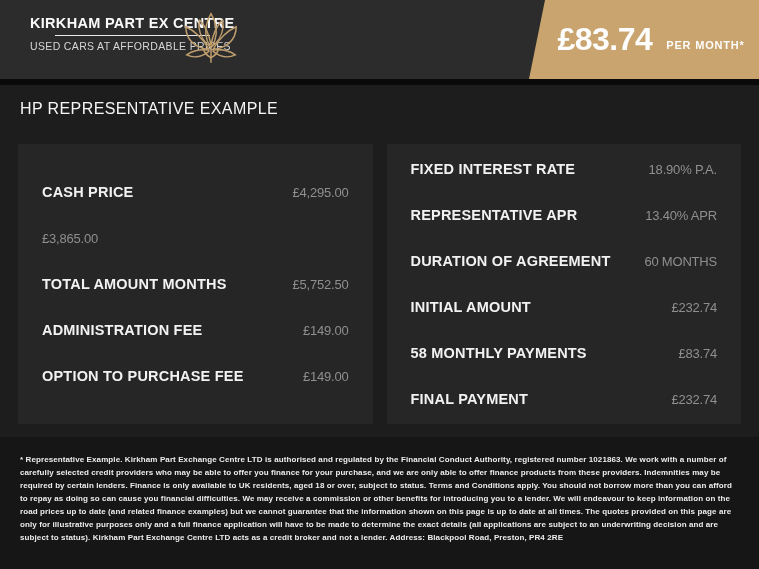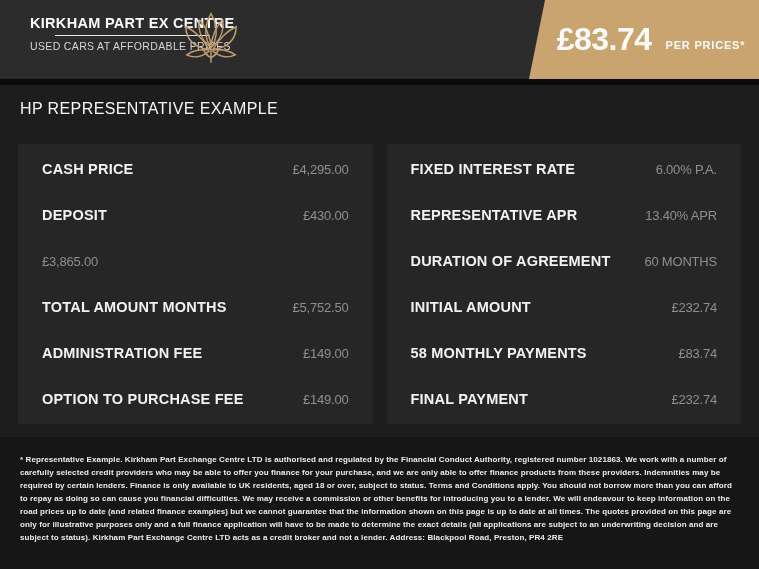--- a/index.html
+++ b/index.html
@@ -111,39 +111,35 @@
       <path d="M32 42 C40 42 50 38 55 28 C57 23 57 18 57 18 C48 22 38 31 33 41"></path>
       <path d="M28 44 C21 50 12 52 4 48 C10 44 19 42 27 43"></path>
       <path d="M32 44 C39 50 48 52 56 48 C50 44 41 42 33 43"></path>
       <path d="M30 40 L30 56"></path>
       <path d="M30 51 C26 49 23 46 22 42"></path>
       <path d="M30 51 C34 49 37 46 38 42"></path>
     </svg>
 
     <div class="price-banner">
       <span class="price-amount">£83.74</span>
-      <span class="price-period">PER PRICES*</span>
+      <span class="price-period">PER MONTH*</span>
     </div>
   </div>
 
   <div class="separator"></div>
 
   <div class="main">
     <div class="main-heading">HP REPRESENTATIVE EXAMPLE</div>
 
     <div class="panels">
 
       <div class="panel">
         <div class="row">
           <span class="row-label">CASH PRICE</span>
           <span class="row-value">£4,295.00</span>
-        </div>
-        <div class="row">
-          <span class="row-label">DEPOSIT</span>
-          <span class="row-value">£430.00</span>
         </div>
         <div class="row">
           <span class="row-value">£3,865.00</span>
         </div>
         <div class="row">
           <span class="row-label">TOTAL AMOUNT MONTHS</span>
           <span class="row-value">£5,752.50</span>
         </div>
         <div class="row">
           <span class="row-label">ADMINISTRATION FEE</span>
@@ -151,21 +147,21 @@
         </div>
         <div class="row">
           <span class="row-label">OPTION TO PURCHASE FEE</span>
           <span class="row-value">£149.00</span>
         </div>
       </div>
 
       <div class="panel">
         <div class="row">
           <span class="row-label">FIXED INTEREST RATE</span>
-          <span class="row-value">6.00% P.A.</span>
+          <span class="row-value">18.90% P.A.</span>
         </div>
         <div class="row">
           <span class="row-label">REPRESENTATIVE APR</span>
           <span class="row-value">13.40% APR</span>
         </div>
         <div class="row">
           <span class="row-label">DURATION OF AGREEMENT</span>
           <span class="row-value">60 MONTHS</span>
         </div>
         <div class="row">

